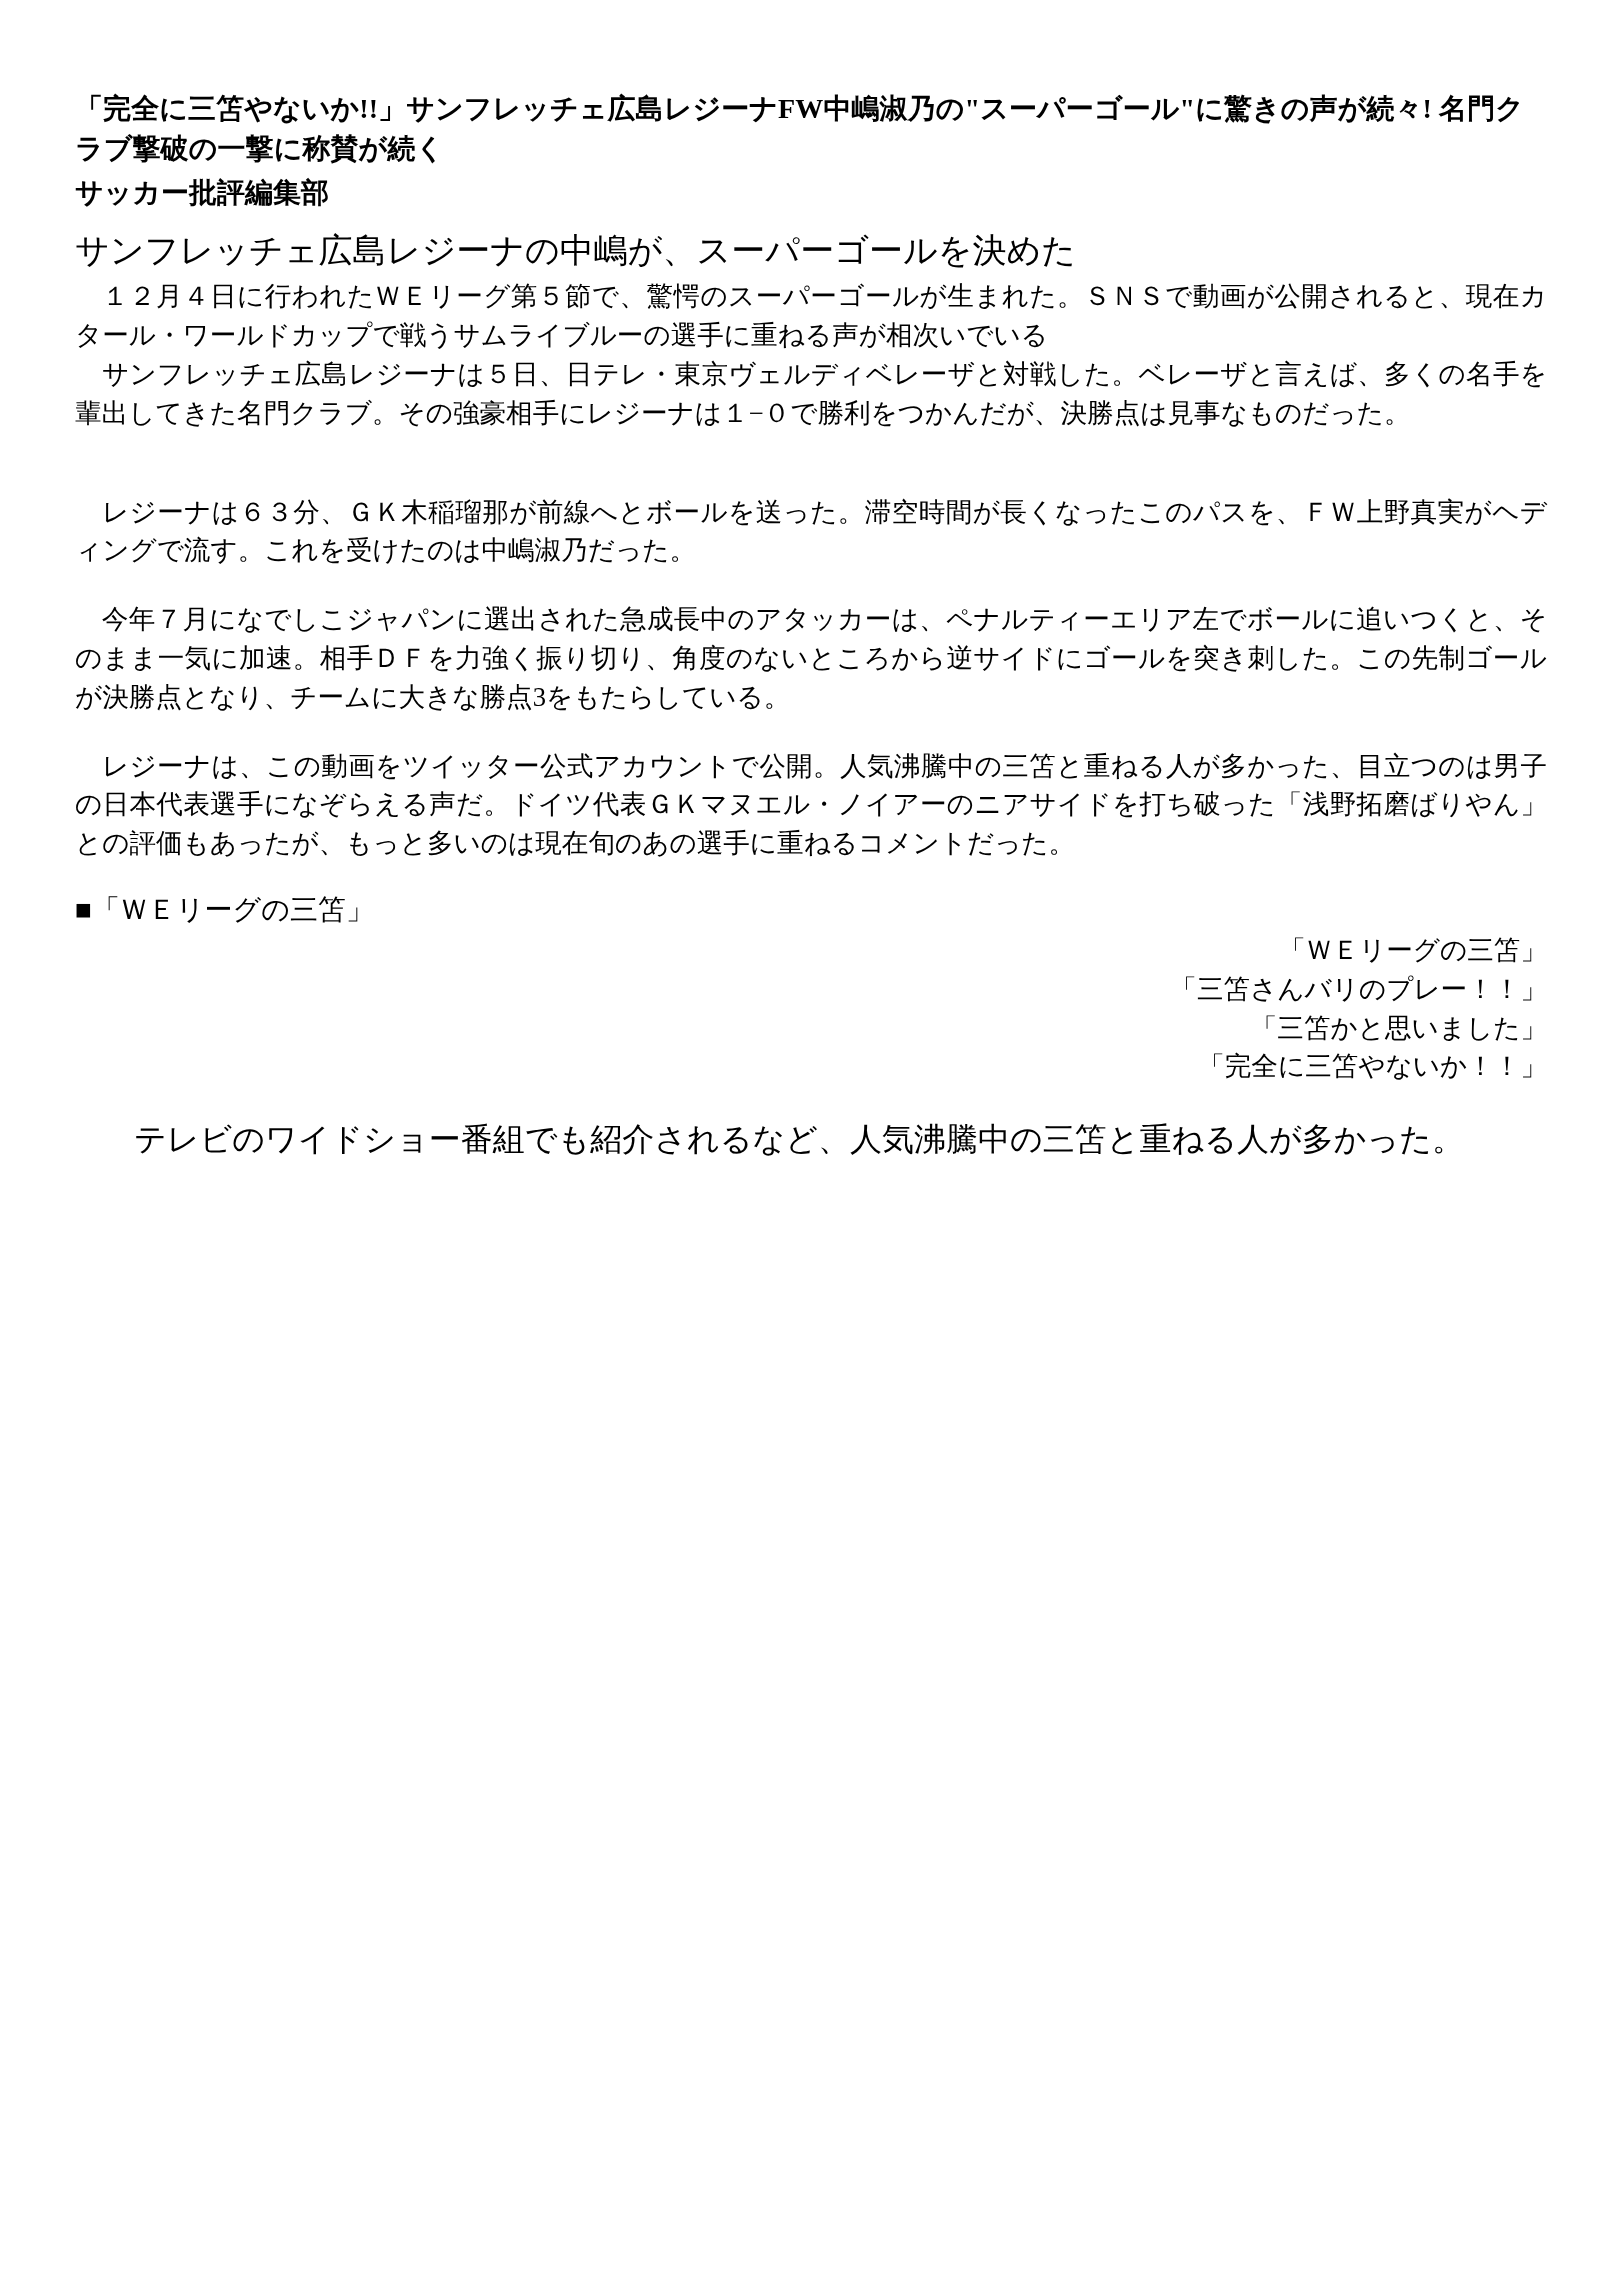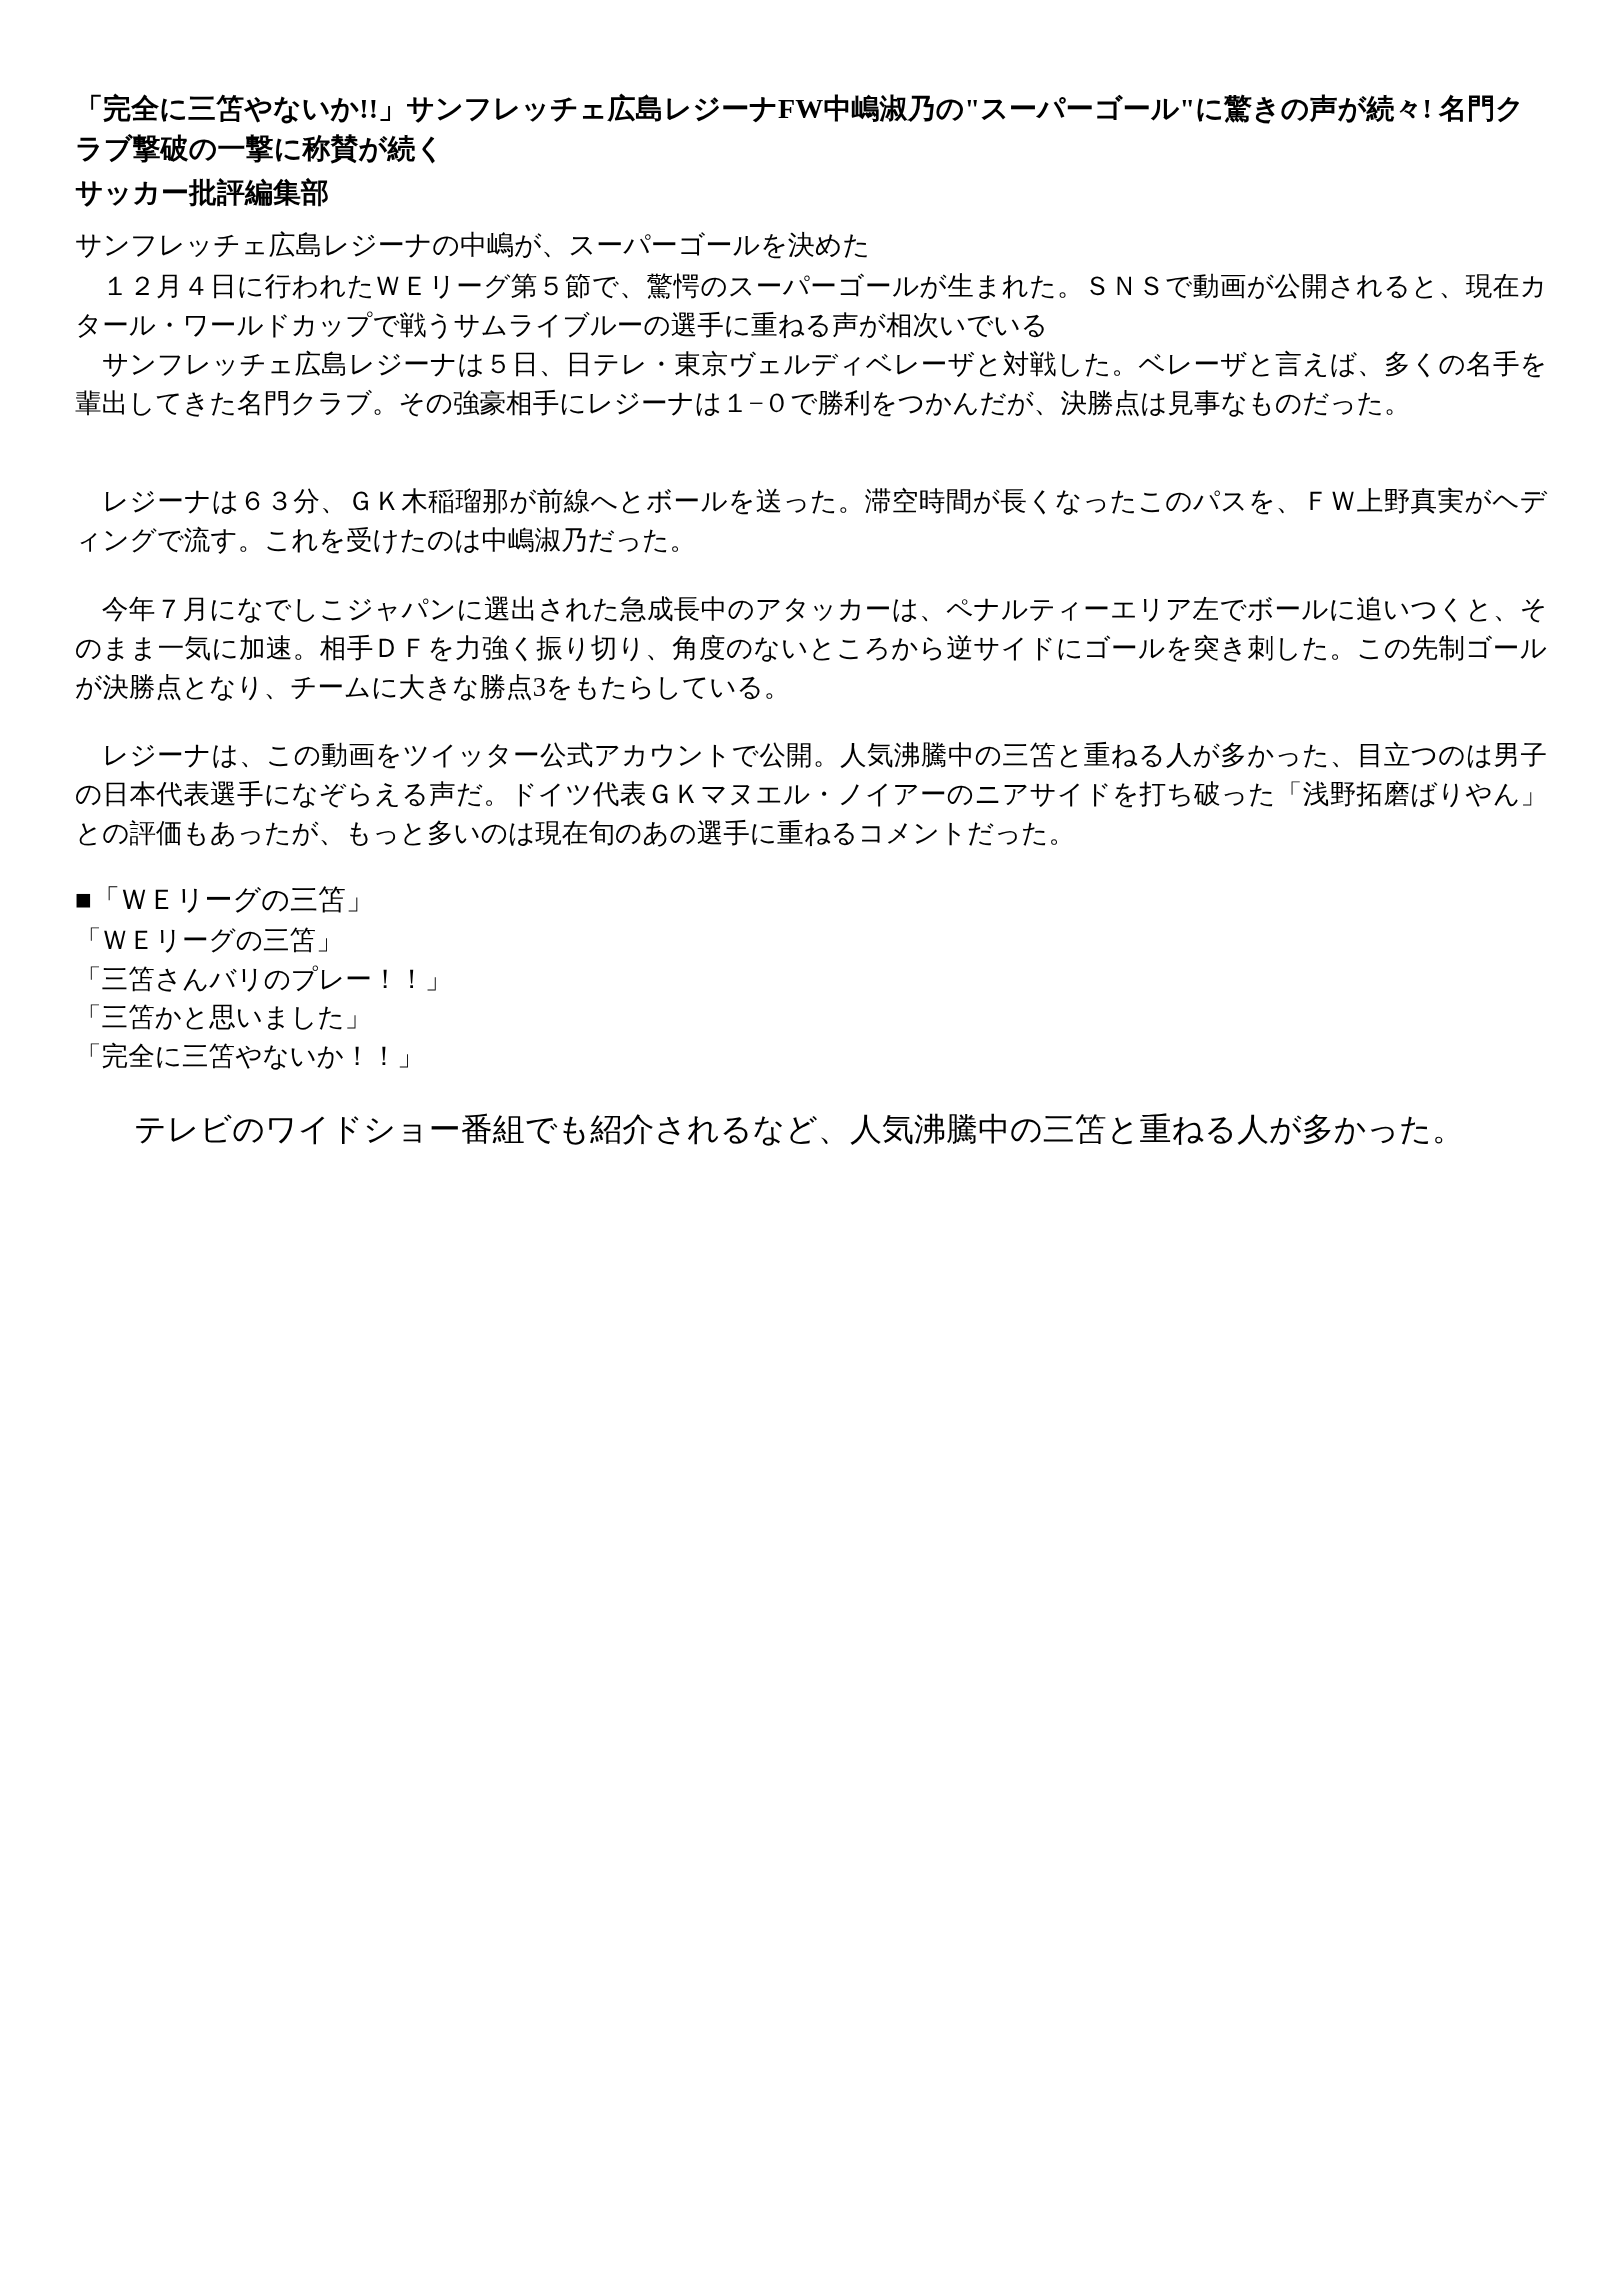--- a/index.html
+++ b/index.html
@@ -28,21 +28,21 @@
     margin: 0 0 4.1px 0;
     text-align: left;
   }
   .byline {
     font-size: 28px;
     line-height: 1.42;
     font-weight: 700;
     margin: 0 0 14px 0;
   }
   .lede {
-    font-size: 27px;
+    font-size: 34px;
     line-height: 1.46;
     margin: 0 0 1.4px 0;
   }
   p.body {
     font-size: 26.6px;
     line-height: 1.46;
     margin: 0 0 0 0;
     text-align: justify;
     text-justify: inter-ideograph;
   }
@@ -51,20 +51,21 @@
   }
   .quote-head {
     font-size: 28px;
     line-height: 1.46;
     margin: 0;
   }
   .quote-line {
     font-size: 26.6px;
     line-height: 1.46;
     margin: 0;
+    text-align: right;
   }
   .closing {
     font-size: 32px;
     line-height: 1.46;
     margin: 0;
     text-indent: 27px;
   }
   .block-gap {
     height: 27px;
   }

